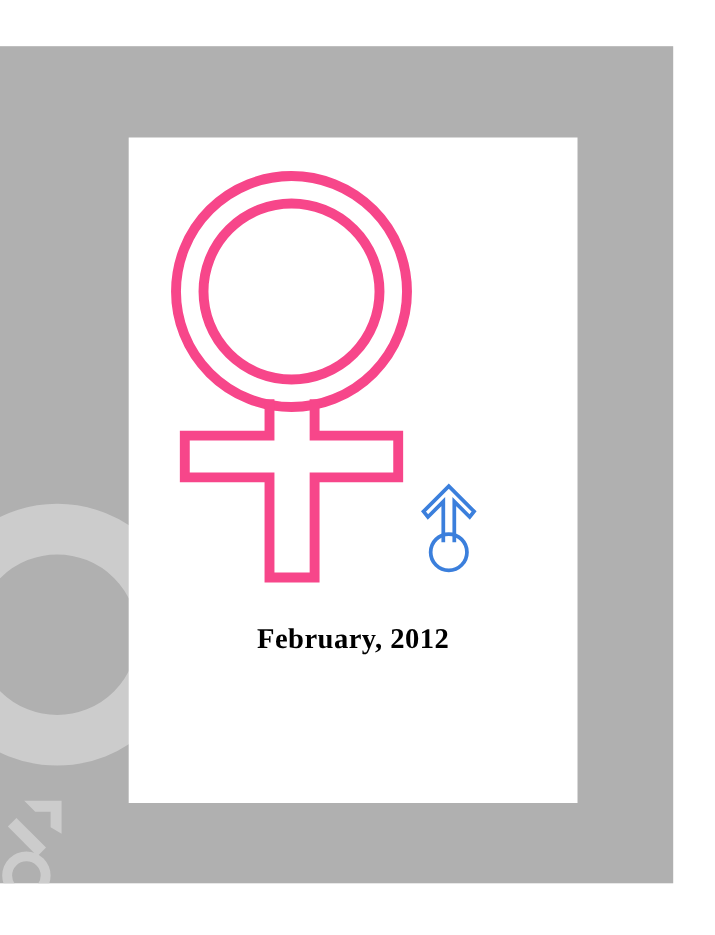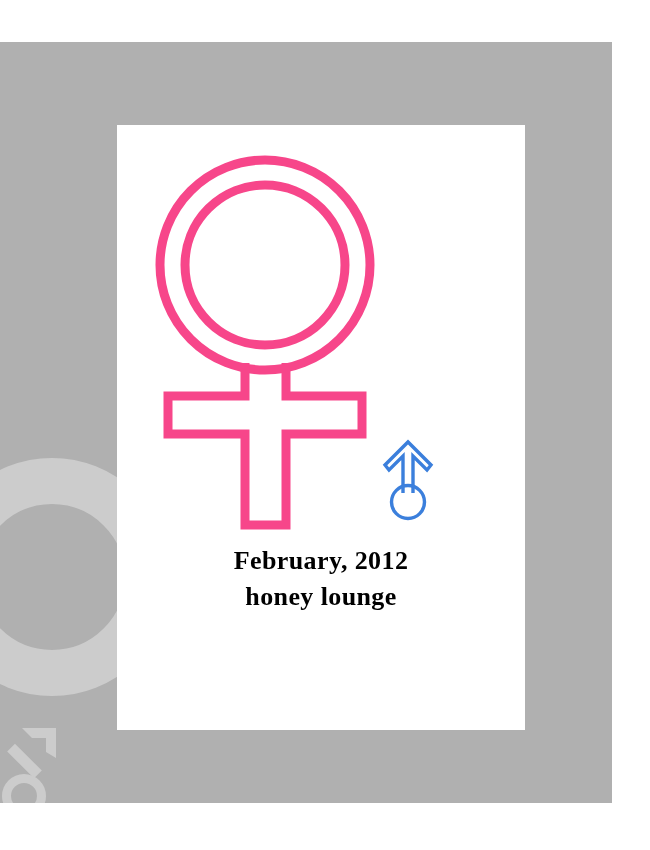--- a/index.html
+++ b/index.html
@@ -91,20 +91,21 @@
     font-family: "Liberation Serif", "DejaVu Serif", serif;
     font-weight: bold;
     font-size: 26px;
     line-height: 36px;
     letter-spacing: 0.4px;
   }
   #caption-line-date,
   #caption-line-venue {
     display: block;
     white-space: nowrap;
+    margin-top: 20px;
   }
 </style>
 </head>
 <body>
 
 <div id="poster-canvas">
 
   <div id="backdrop-panel">
 
     <svg class="watermark" id="watermark-ring" width="260" height="260" viewBox="0 0 260 260">
@@ -162,18 +163,17 @@
                    L 31 56"></path>
 
           <circle cx="26" cy="65" r="16.5"></circle>
         </g>
       </svg>
 
     </div>
 
     <div id="poster-caption">
       <span id="caption-line-date">February, 2012</span>
-      <span id="caption-line-venue">honey lounge</span>
     </div>
 
   </div>
 
 </div>
 
 </body></html>

